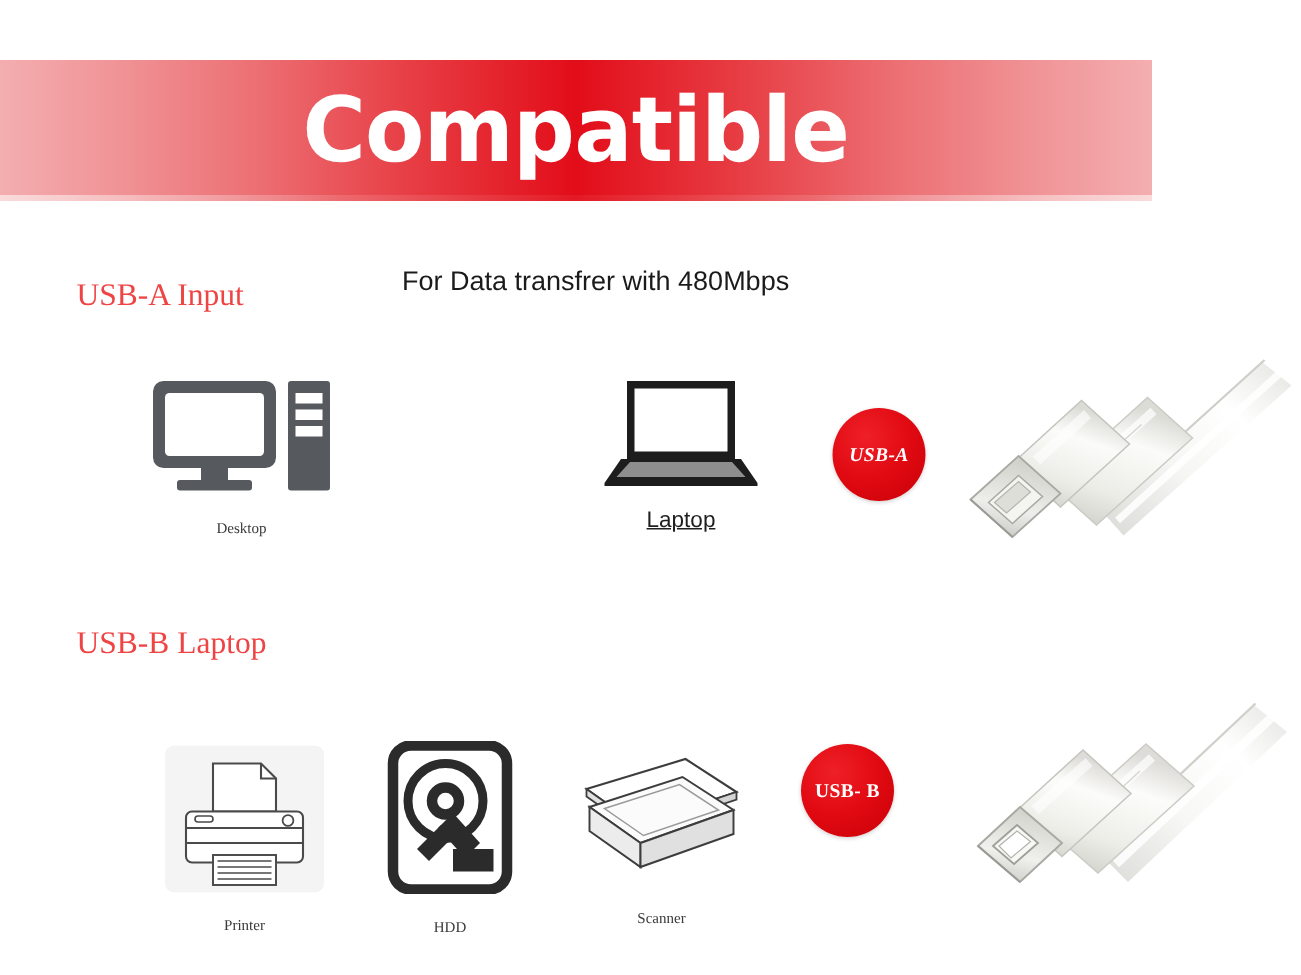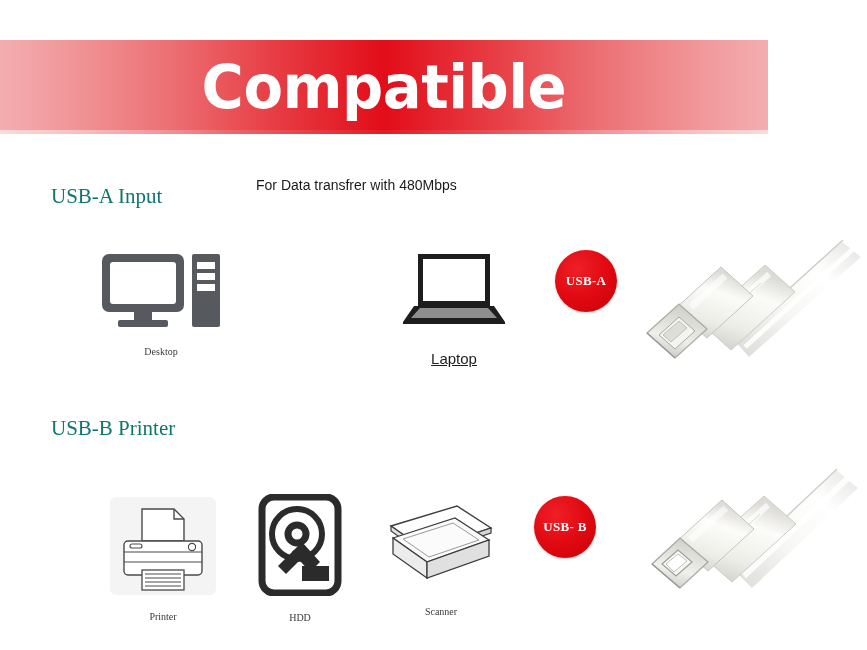--- a/index.html
+++ b/index.html
@@ -59,32 +59,32 @@
     position: relative;
     z-index: 2;
     transform: scaleX(0.96);
   }
 
   
   .section-heading {
     position: absolute;
     font-family: "Liberation Serif", serif;
     font-size: 21px;
-    color: #0f766e;
+    color: #ef4444;
     white-space: nowrap;
   }
   #heading-usb-a { left: 51px; top: 184px; }
   #heading-usb-b { left: 51px; top: 416px; }
 
   #transfer-note {
     position: absolute;
-    left: 256px;
+    left: 268px;
     top: 177px;
     font-family: "Liberation Sans", sans-serif;
-    font-size: 14px;
+    font-size: 18px;
     color: #1b1b1b;
     white-space: nowrap;
   }
 
   
   .icon-cell {
     position: absolute;
     display: flex;
     flex-direction: column;
     align-items: center;
@@ -104,40 +104,40 @@
   }
 
   
   #cell-desktop { left: 100px; top: 250px; width: 122px; }
   #cell-laptop  { left: 398px; top: 252px; width: 112px; }
   #cell-printer { left: 110px; top: 497px; width: 106px; }
   #cell-hdd     { left: 258px; top: 494px; width: 84px;  }
   #cell-scanner { left: 385px; top: 500px; width: 112px; text-align: center; }
 
   .icon-gap-serif { margin-top: 12px; }
-  .icon-gap-sans  { margin-top: 20px; text-decoration: underline; }
+  .icon-gap-sans  { margin-top: 7px; text-decoration: underline; }
 
   
   .usb-badge {
     position: absolute;
     width: 62px;
     height: 62px;
     border-radius: 50%;
     background: radial-gradient(circle at 36% 30%, #ef2027 0%, #e10a12 48%, #c90007 100%);
     display: flex;
     align-items: center;
     justify-content: center;
     color: #ffffff;
     font-family: "Liberation Serif", serif;
     font-weight: bold;
     font-size: 13px;
     letter-spacing: 0.3px;
     box-shadow: 0 1px 3px rgba(0,0,0,0.18);
   }
-  #badge-usb-a { left: 555px; top: 250px; }
+  #badge-usb-a { left: 555px; top: 272px; font-style: italic; }
   #badge-usb-b { left: 534px; top: 496px; }
 
   
   .connector {
     position: absolute;
   }
   #connector-usb-a { left: 645px; top: 235px; }
   #connector-usb-b { left: 640px; top: 468px; }
 </style>
 </head>
@@ -225,21 +225,21 @@
 
     <path d="M2 98 L34 69 L62 94 L30 123 Z" fill="url(#metalGradA)" stroke="#a9a9a4" stroke-width="1.2"></path>
 
     <path d="M14 100 L34 82 L50 96 L30 114 Z" fill="#f4f4f0" stroke="#a9a9a4" stroke-width="1"></path>
     <path d="M18 100 L34 86 L42 93 L26 107 Z" fill="#dedeD8" stroke="#b4b4ae" stroke-width="0.8"></path>
 
     <path d="M2 98 L30 123" stroke="#9a9a95" stroke-width="1.2" fill="none"></path>
   </svg>
 </div>
 
-<div class="section-heading" id="heading-usb-b">USB-B Printer</div>
+<div class="section-heading" id="heading-usb-b">USB-B Laptop</div>
 
 <div class="icon-cell" id="cell-printer">
   <span>
     <svg width="106" height="98" viewBox="0 0 106 98" xmlns="http://www.w3.org/2000/svg">
       <rect x="0" y="0" width="106" height="98" rx="6" ry="6" fill="#f4f4f4"></rect>
 
       <path d="M32 12 H64 L74 22 V44 H32 Z" fill="#ffffff" stroke="#4a4a4a" stroke-width="1.4"></path>
       <path d="M64 12 V22 H74" fill="none" stroke="#4a4a4a" stroke-width="1.4"></path>
 
       <rect x="14" y="44" width="78" height="34" rx="4" ry="4" fill="#ffffff" stroke="#4a4a4a" stroke-width="1.4"></rect>

